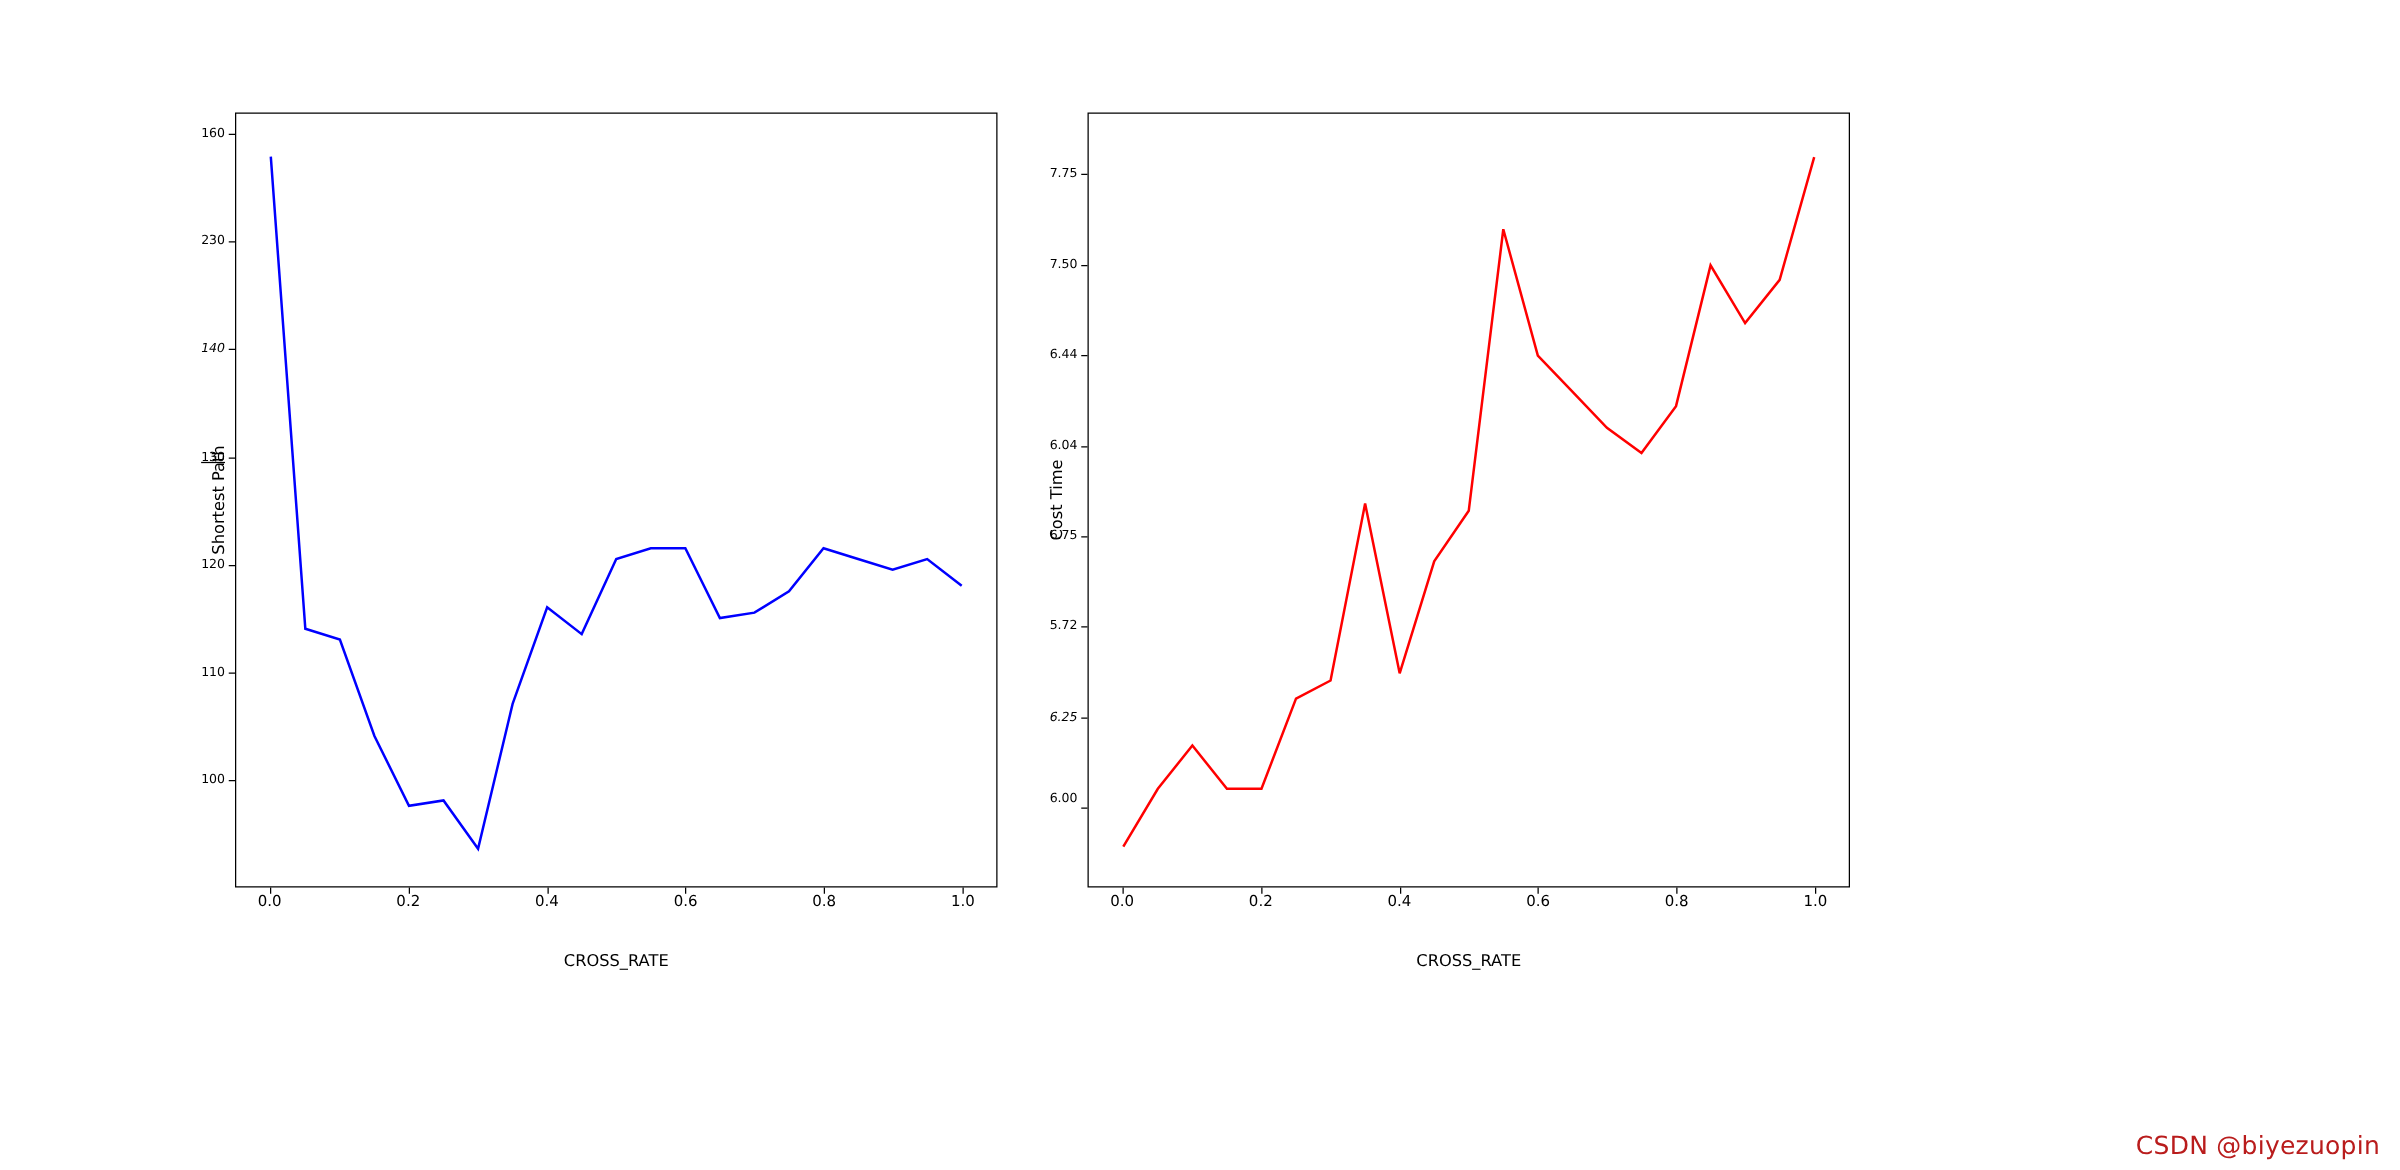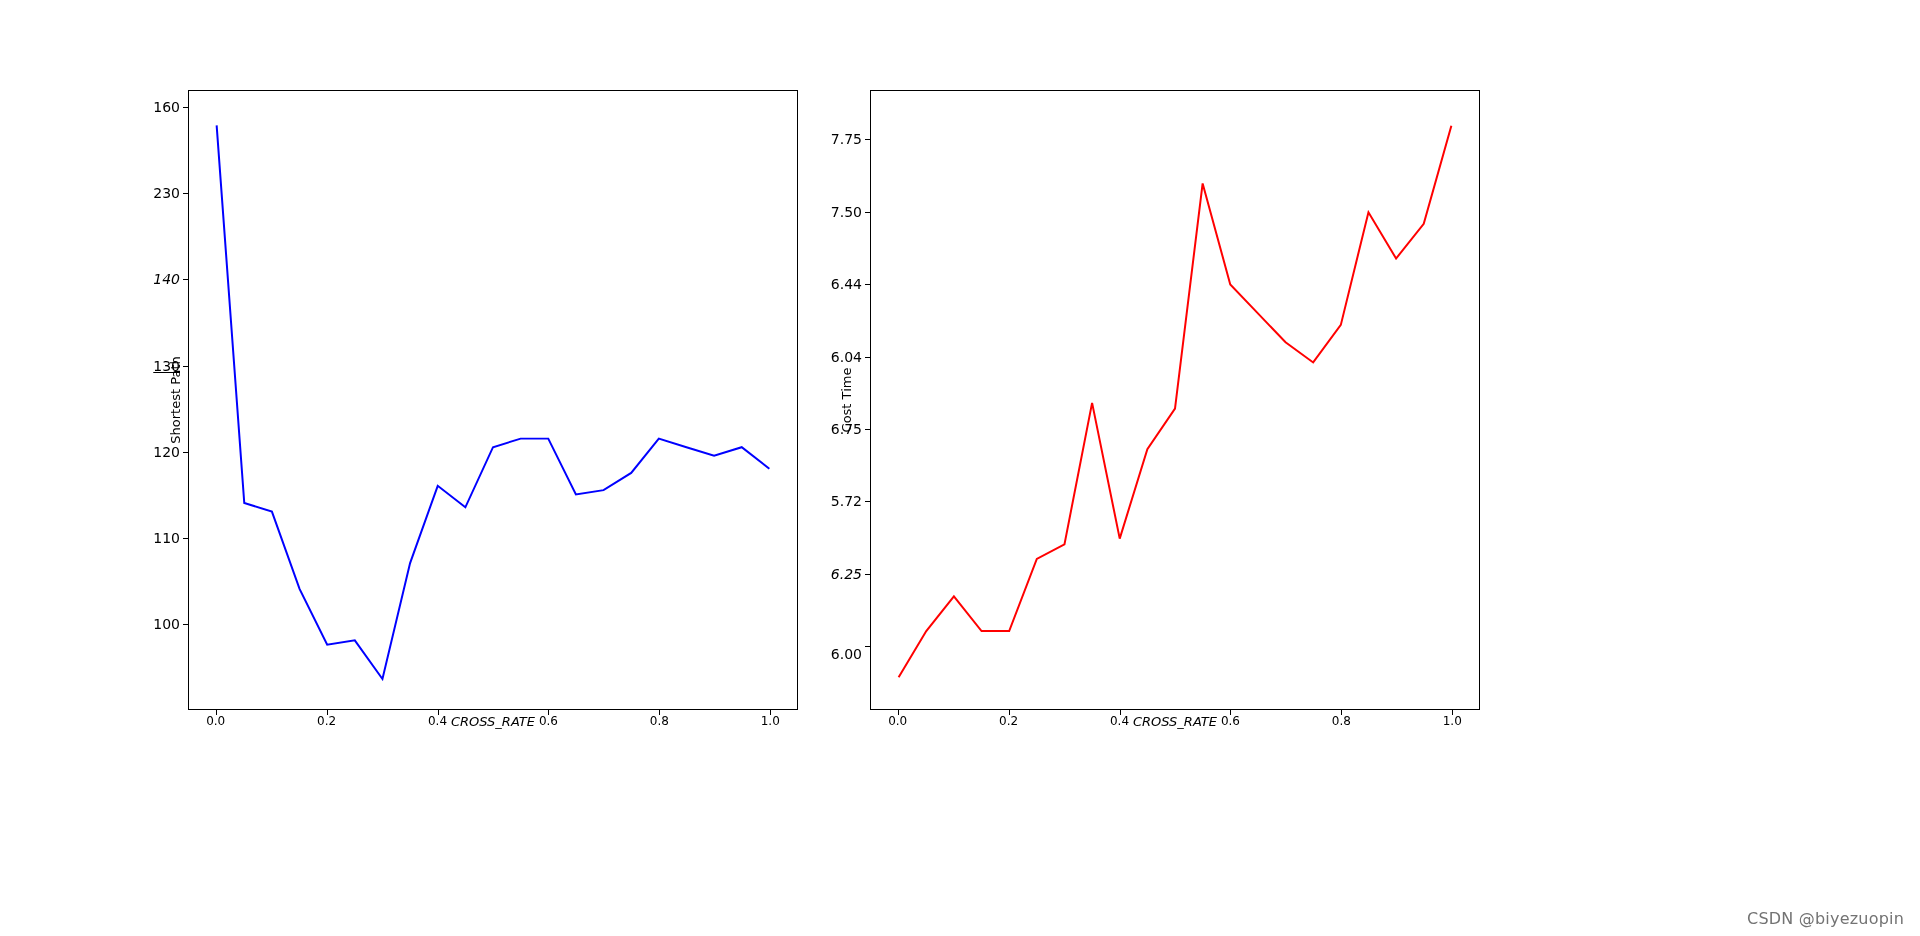--- a/index.html
+++ b/index.html
@@ -27,26 +27,25 @@
       position: absolute;
       top: 0;
       left: 0;
       width: 100%;
       height: 100%;
       border: 1px solid #000;
       background: #fff;
     }
     .xlabel {
       position: absolute;
-      top: 624px;
+      top: 672px;
       width: 100%;
       text-align: center;
       font-size: 13px;
       color: #000;
-      font-style: italic;
     }
     .ylabel {
       position: absolute;
       left: -56px;
       top: 50%;
       transform: translateY(-50%) rotate(-90deg);
       transform-origin: center;
       font-size: 13px;
       color: #000;
       white-space: nowrap;
@@ -61,21 +60,21 @@
     .xtick-mark {
       position: absolute;
       top: 620px;
       width: 1px;
       height: 5px;
       background: #000;
     }
     .ytick {
       position: absolute;
       right: 618px;
-      font-size: 14px;
+      font-size: 10px;
       color: #000;
       transform: translateY(-50%);
       text-align: center;
     }
     .ytick-mark {
       position: absolute;
       left: -5px;
       width: 5px;
       height: 1px;
       background: #000;
@@ -85,22 +84,22 @@
       top: 0;
       left: 0;
       width: 100%;
       height: 100%;
       overflow: visible;
     }
     .watermark {
       position: absolute;
       bottom: 8px;
       right: 16px;
-      font-size: 16px;
-      color: #737373;
+      font-size: 20px;
+      color: #b91c1c;
       letter-spacing: 0.2px;
     }
   </style>
 </head>
 <body>
 
 <div class="figure">
 
   <div class="subplot left">
     <div class="plot-area">
@@ -159,21 +158,21 @@
         <div class="xtick" style="left: 249.545px;">0.4</div>
         <div class="xtick-mark" style="left: 360.455px;"></div>
         <div class="xtick" style="left: 360.455px;">0.6</div>
         <div class="xtick-mark" style="left: 471.364px;"></div>
         <div class="xtick" style="left: 471.364px;">0.8</div>
         <div class="xtick-mark" style="left: 582.273px;"></div>
         <div class="xtick" style="left: 582.273px;">1.0</div>
       </div>
     <div id="yticks-right">
         <div class="ytick-mark" style="top: 556.262px;"></div>
-        <div class="ytick" style="top: 564px;">6.00</div>
+        <div class="ytick" style="top: 549px;">6.00</div>
         <div class="ytick-mark" style="top: 483.832px;"></div>
         <div class="ytick" style="top: 483.832px; font-style: italic;">6.25</div>
         <div class="ytick-mark" style="top: 411.402px;"></div>
         <div class="ytick" style="top: 411.402px;">5.72</div>
         <div class="ytick-mark" style="top: 338.972px;"></div>
         <div class="ytick" style="top: 338.972px;">6.75</div>
         <div class="ytick-mark" style="top: 266.542px;"></div>
         <div class="ytick" style="top: 266.542px;">6.04</div>
         <div class="ytick-mark" style="top: 194.112px;"></div>
         <div class="ytick" style="top: 194.112px;">6.44</div>

